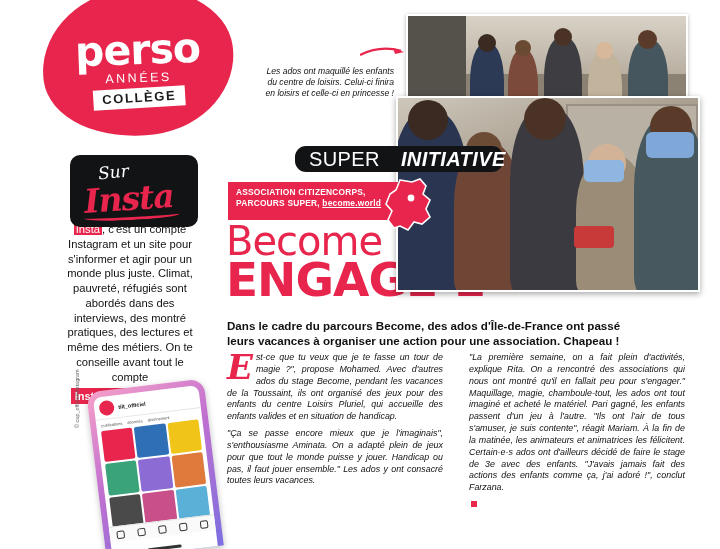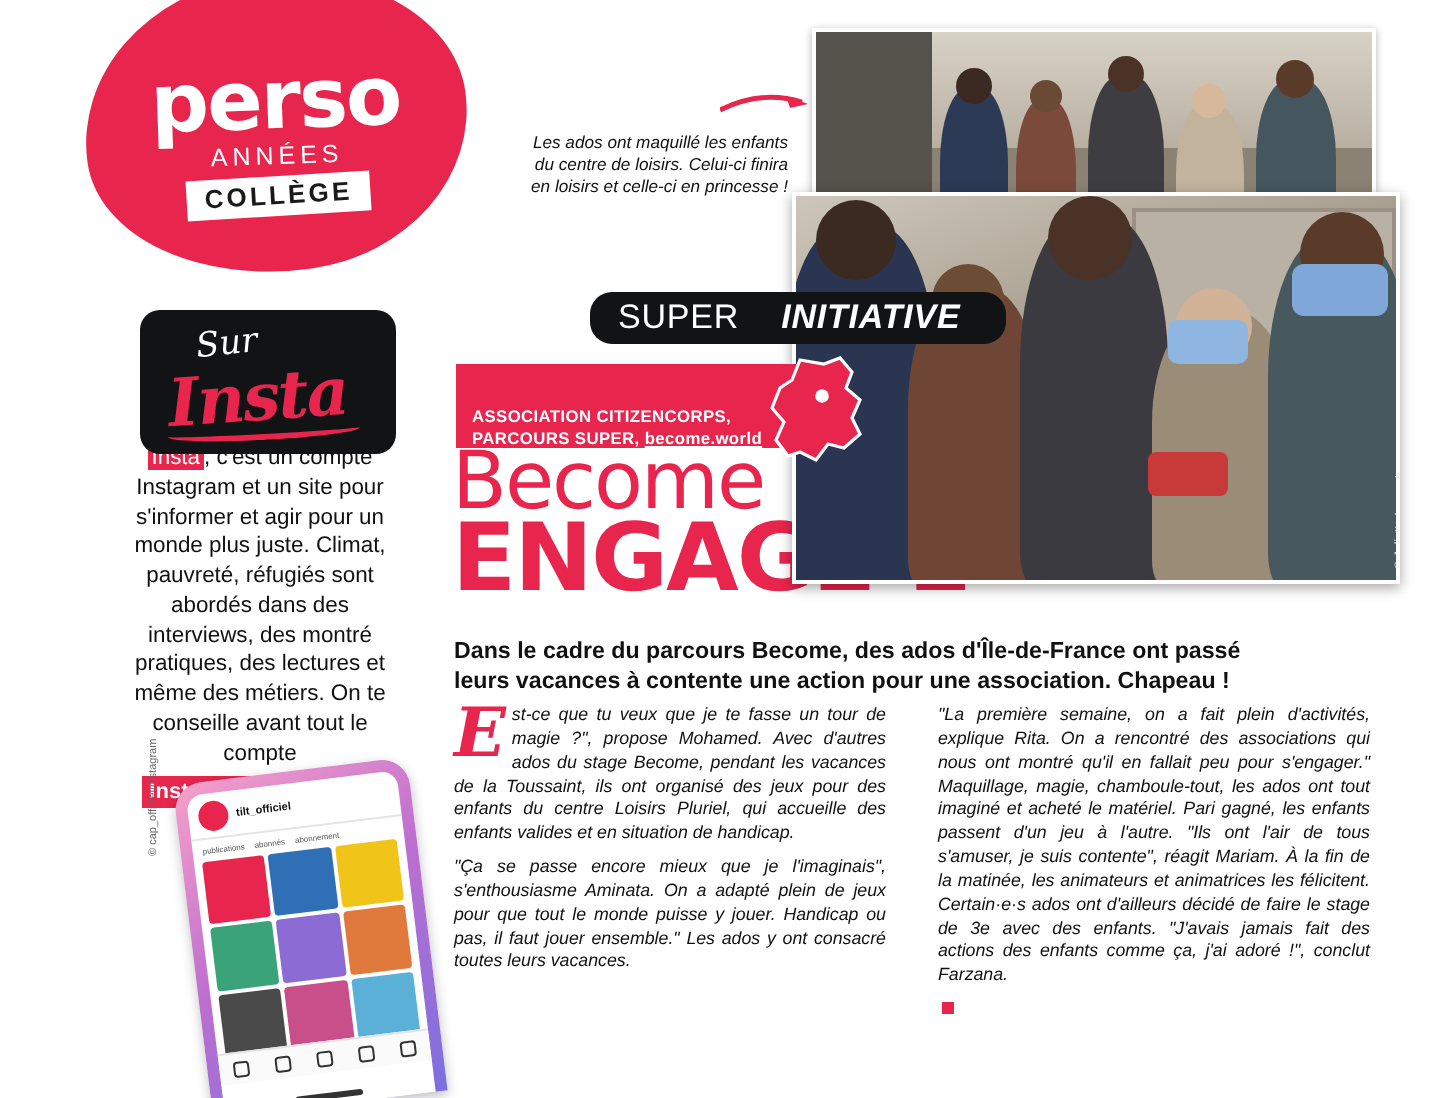--- a/index.html
+++ b/index.html
@@ -155,32 +155,32 @@
   }
   .arrow {
     position:absolute; left:360px; top:46px; width:46px; height:14px;
   }
 
   
   .super-bar {
     position:absolute; left:295px; top:146px; width:208px; height:26px;
     background:#111315; color:#ffffff;
     display:flex; align-items:center; padding-left:14px;
-    font-size:17px; letter-spacing:0.4px;
+    font-size:20px; letter-spacing:0.4px;
     z-index:7;
     border-radius:11px;
   }
   .super-bar .thin { font-weight:300; }
   .super-bar .bold { font-weight:bold; font-style:italic;margin-left:21px; }
 
   
   .assoc-box {
     position:absolute; left:228px; top:182px; width:176px; height:38px;
     background:#e8254c; color:#ffffff;
-    padding:21px 8px; font-size:8.4px; font-weight:bold; line-height:1.35;
+    padding:5px 8px; font-size:8.4px; font-weight:bold; line-height:1.35;
     letter-spacing:0.2px;
     z-index:7;
   }
   .assoc-box u { text-decoration:underline; }
 
   
   .map { position:absolute; left:378px; top:176px; width:62px; height:62px; z-index:8; }
 
   
   .headline {
@@ -334,21 +334,21 @@
   <div>
     <span>PARCOURS SUPER, </span><u>become.world</u>
   </div>
 </div>
 
 <div class="headline">
   <span class="h-become">Become</span>
   <span class="h-engage">ENGAGÉ·E</span>
 </div>
 
-<div class="standfirst">Dans le cadre du parcours Become, des ados d'Île-de-France ont passé leurs vacances à contente une action pour une association. Chapeau !</div>
+<div class="standfirst">Dans le cadre du parcours Become, des ados d'Île-de-France ont passé leurs vacances à organiser une action pour une association. Chapeau !</div>
 
 <div class="cols">
   <div class="col">
     <p class="dropcap it">Est-ce que tu veux que je te fasse un tour de magie ?", propose Mohamed. Avec d'autres ados du stage Become, pendant les vacances de la Toussaint, ils ont organisé des jeux pour des enfants du centre Loisirs Pluriel, qui accueille des enfants valides et en situation de handicap.</p>
     <p class="it">"Ça se passe encore mieux que je l'imaginais", s'enthousiasme Aminata. On a adapté plein de jeux pour que tout le monde puisse y jouer. Handicap ou pas, il faut jouer ensemble." Les ados y ont consacré toutes leurs vacances.</p>
   </div>
   <div class="col">
     <p class="it">"La première semaine, on a fait plein d'activités, explique Rita. On a rencontré des associations qui nous ont montré qu'il en fallait peu pour s'engager." Maquillage, magie, chamboule-tout, les ados ont tout imaginé et acheté le matériel. Pari gagné, les enfants passent d'un jeu à l'autre. "Ils ont l'air de tous s'amuser, je suis contente", réagit Mariam. À la fin de la matinée, les animateurs et animatrices les félicitent. Certain·e·s ados ont d'ailleurs décidé de faire le stage de 3e avec des enfants. "J'avais jamais fait des actions des enfants comme ça, j'ai adoré !", conclut Farzana.</p>
     <span class="sq"></span>
   </div>

